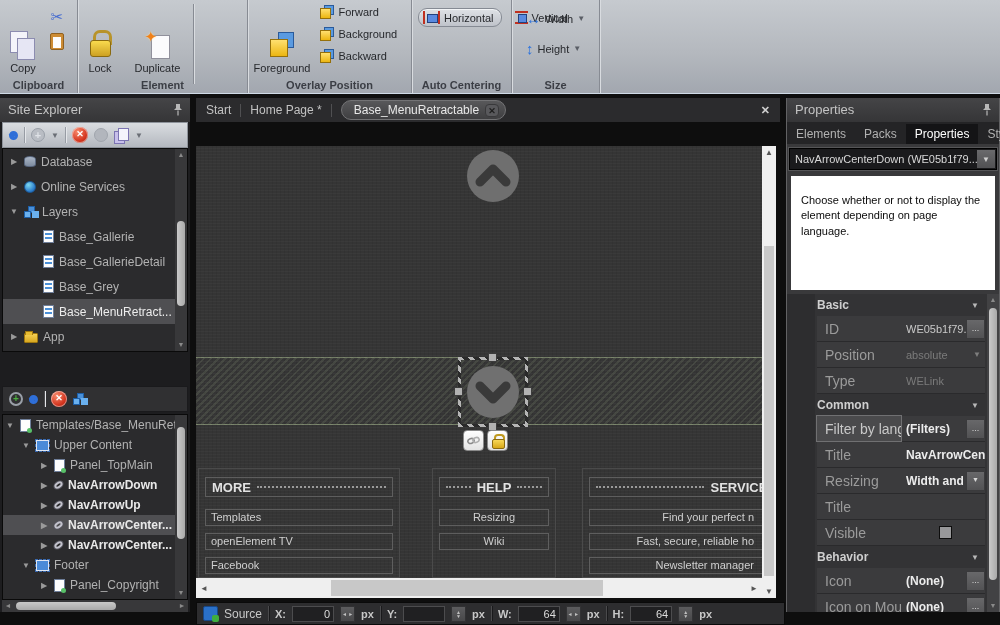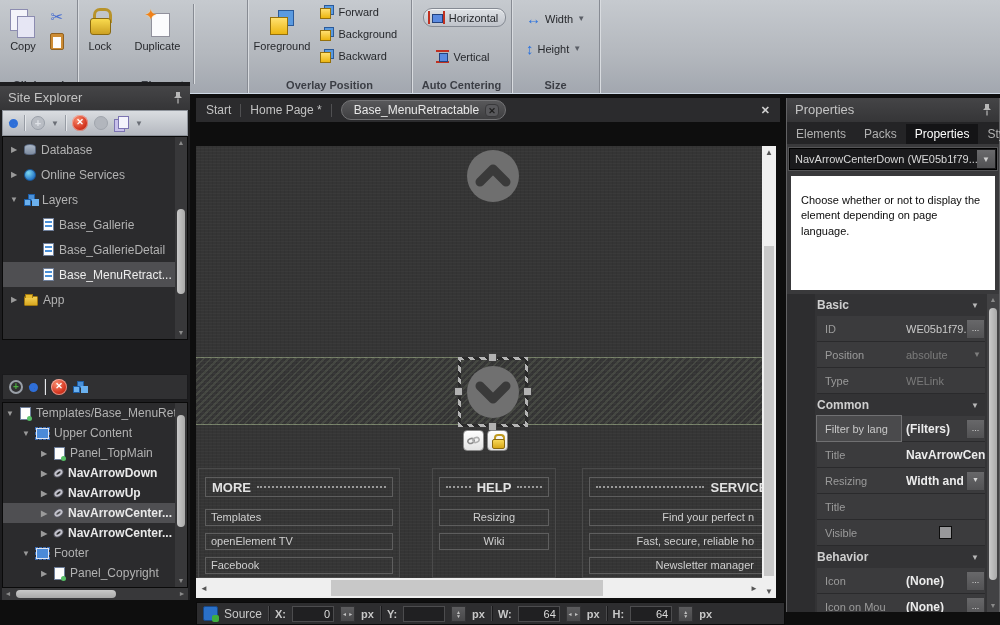--- a/index.html
+++ b/index.html
@@ -10,21 +10,21 @@
   #ribbon { position:absolute; left:0; top:0; width:1000px; height:94px;
     background:linear-gradient(#c6cacf,#b3b7bd 60%,#a2a7af);
     border-bottom:1px solid #cfdae6; }
   .rgroups { display:flex; height:93px; }
   .rgroup { position:relative; height:93px; border-right:1px solid #878b93;
     box-shadow:1px 0 0 #d9dce0; }
   .glabel { position:absolute; bottom:2px; left:0; right:0; text-align:center;
     font-size:11px; font-weight:bold; color:#3b3e45; }
   .bigbtn { display:inline-flex; flex-direction:column; align-items:center;
     justify-content:flex-start; padding-top:6px; height:72px; vertical-align:top;
-    color:#26282c; font-size:11px; }
+    color:#26282c; font-size:11px;margin-top:22px; }
   .bigbtn .ric { height:34px; display:flex; align-items:center; justify-content:center; }
   .smallbtn { display:flex; align-items:center; height:19px; font-size:11px; color:#26282c; gap:4px; }
   .chip { display:inline-flex; align-items:center; gap:4px; font-size:11px; color:#26282c;
     padding:2px 7px 2px 4px; border-radius:9px; }
   .chip.sel { border:1px solid #858a93; background:linear-gradient(#dfe2e6,#bfc3ca);
     box-shadow:inset 0 1px 0 #f2f4f6; }
   .vline { width:1px; background:#878b93; box-shadow:1px 0 0 #d9dce0; height:80px; margin-top:4px; }
 
   
   .ic-copy { position:relative; width:26px; height:28px; }
@@ -71,21 +71,21 @@
     background:#5a8ae0; border:1px solid #23427e; }
   .ic-arr { color:#2f74dd; font-weight:bold; font-size:15px; line-height:1; }
   .ddown { font-size:8px; color:#5a5e66; }
 
   
   .pheader { position:absolute; left:0; right:0; height:24px;
     background:linear-gradient(#454547,#353537); color:#c3c3c3; font-size:13px;
     padding:4px 8px; }
   .pin { position:absolute; right:7px; top:6px; width:10px; height:12px; }
 
-  #left { position:absolute; left:0; top:82px; width:190px; height:518px; background:#1d1d1f; }
+  #left { position:absolute; left:0; top:94px; width:190px; height:518px; background:#1d1d1f; }
   .sp-toolbar { position:absolute; left:2px; right:2px; top:28px; height:26px;
     background:linear-gradient(#dadde1,#b4b8bf); border:1px solid #8e939b;
     display:flex; align-items:center; gap:6px; padding:0 6px; }
   .tsep { width:1px; height:16px; background:#979ca4; box-shadow:1px 0 0 #e4e6ea; }
   .i-refresh { width:9px; height:9px; border:3px solid #2f6fd8; border-radius:50%; position:relative; }
   .i-refresh::before { content:""; position:absolute; right:-5px; top:-4px; border:4px solid transparent; border-left:6px solid #2f6fd8; transform:rotate(-40deg); }
   .i-plusgray { width:14px; height:14px; border-radius:50%; background:#b9bdc4; border:1px solid #999fa8;
     color:#dfe2e7; font-size:11px; line-height:12px; text-align:center; font-weight:bold; }
   .i-redx { width:16px; height:16px; border-radius:50%;
     background:radial-gradient(circle at 35% 30%, #f88a6c, #d4351f 60%, #98200c);
@@ -205,21 +205,21 @@
   .i-tags::before { content:""; position:absolute; left:0; top:0; width:8px; height:9px; background:#cdd2de; border:1px solid #6878a0; border-radius:2px; transform:rotate(-15deg); }
   .i-tags::after { content:""; position:absolute; left:5px; top:3px; width:8px; height:9px; background:#e4e8f0; border:1px solid #6878a0; border-radius:2px; transform:rotate(15deg); }
 
   #pgrid { position:absolute; left:0; right:0; top:196px; bottom:0; overflow:hidden; background:#333335; }
   #pgrid .gutter { position:absolute; left:0; top:0; bottom:0; width:28px; background:#2d2d2f; }
   .shead { position:absolute; left:30px; right:14px; height:22px; display:flex; align-items:center;
     font-size:12px; font-weight:bold; color:#cfcfcf; }
   .shead .tri { margin-left:auto; margin-right:6px; font-size:8px; color:#b8b8b8; }
   .prow { position:absolute; left:30px; right:14px; height:26px; border-bottom:1px solid #2a2a2c;
     display:flex; align-items:center; background:#3b3b3d; }
-  .plabel { width:84px; flex:none; font-size:11px; color:#9b9b9b; padding-left:8px;
+  .plabel { width:84px; flex:none; font-size:14px; color:#9b9b9b; padding-left:8px;
     white-space:nowrap; overflow:hidden; align-self:stretch; display:flex; align-items:center; }
   .prow.selrow .plabel { background:#4a4a4c; outline:1px solid #707072; color:#c8c8c8; }
   .pvalue { flex:1; font-size:11px; color:#c9c9c9; padding-left:5px; white-space:nowrap; overflow:hidden; }
   .pvalue.b { font-weight:bold; font-size:12px; color:#ececec; }
   .pvalue.dim { color:#7b7b7b; }
   .pbtn { width:19px; height:20px; flex:none; background:linear-gradient(#68686a,#525254);
     border:1px solid #3a3a3c; color:#d8d8d8; font-size:9px; text-align:center; line-height:16px; }
   .pflat { width:16px; flex:none; color:#7e7e7e; font-size:8px; text-align:center; }
   .pcheck { width:13px; height:13px; background:#98989a; border:1px solid #0d0d0d; margin:0 auto; }
 </style>
@@ -283,21 +283,21 @@
         </div>
         <div class="smallbtn">
           <span class="ic-sq2s"></span>
           <span>Backward</span>
         </div>
       </div>
       <div class="glabel">Overlay Position</div>
     </div>
 
     <div class="rgroup" style="width:100px">
-      <div style="padding:8px 0 0 6px;display:flex;flex-direction:column;gap:20px;align-items:center">
+      <div style="padding:8px 0 0 6px;display:flex;flex-direction:row;gap:9px;align-items:flex-start">
         <span class="chip sel">
           <span class="ic-hc"></span>
           <span>Horizontal</span>
         </span>
         <span class="chip">
           <span class="ic-vc"></span>
           <span>Vertical</span>
         </span>
       </div>
       <div class="glabel">Auto Centering</div>
@@ -357,20 +357,24 @@
         <span class="t-layers"></span>
         <span>Layers</span>
     </div>
     <div class="titem" style="height:25px;padding-left:40px">
       <span class="t-pageb"></span>
         <span>Base_Gallerie</span>
     </div>
     <div class="titem" style="height:25px;padding-left:40px">
       <span class="t-pageb"></span>
         <span>Base_GallerieDetail</span>
+    </div>
+    <div class="titem" style="height:25px;padding-left:40px">
+      <span class="t-pageb"></span>
+        <span>Base_Grey</span>
     </div>
     <div class="titem sel" style="height:25px;padding-left:40px">
       <span class="t-pageb"></span>
         <span>Base_MenuRetract...</span>
     </div>
     <div class="titem" style="height:25px;padding-left:6px">
       <span class="exp">▶</span>
         <span class="t-folder"></span>
         <span>App</span>
     </div>

